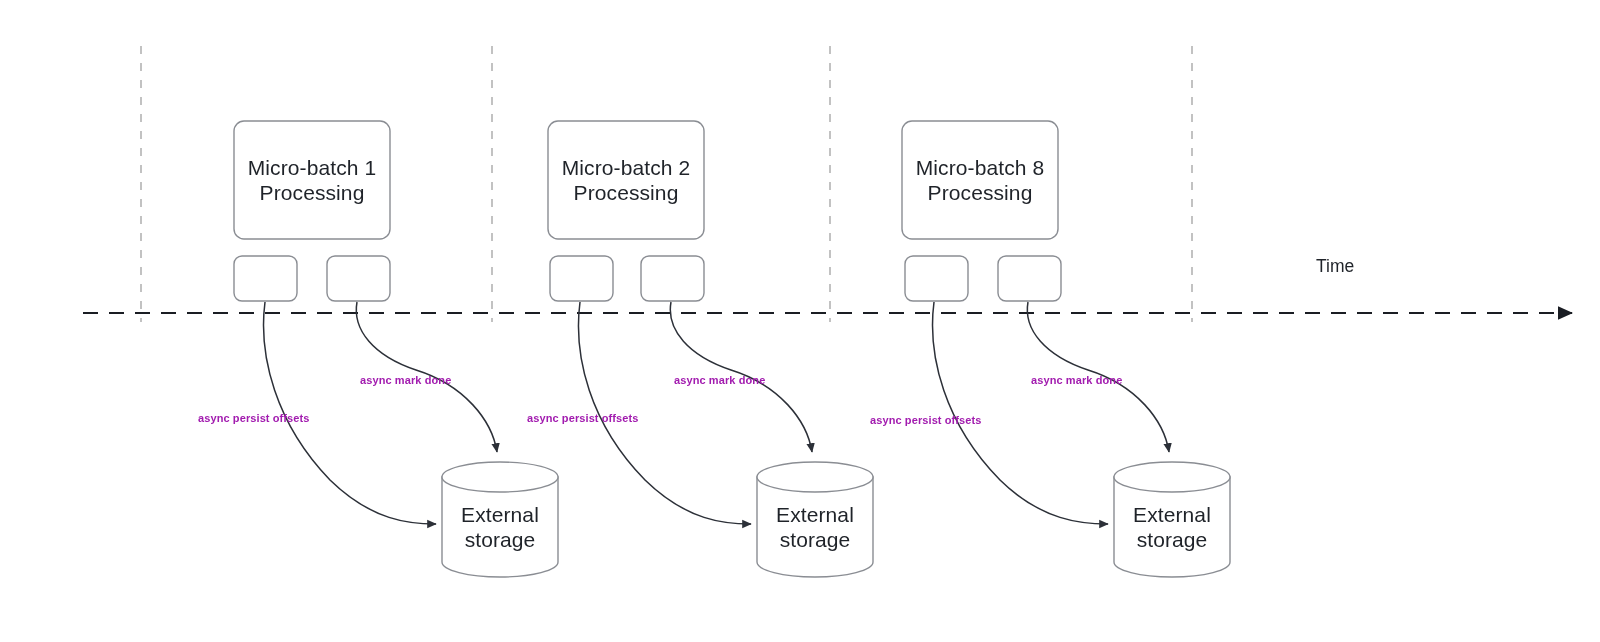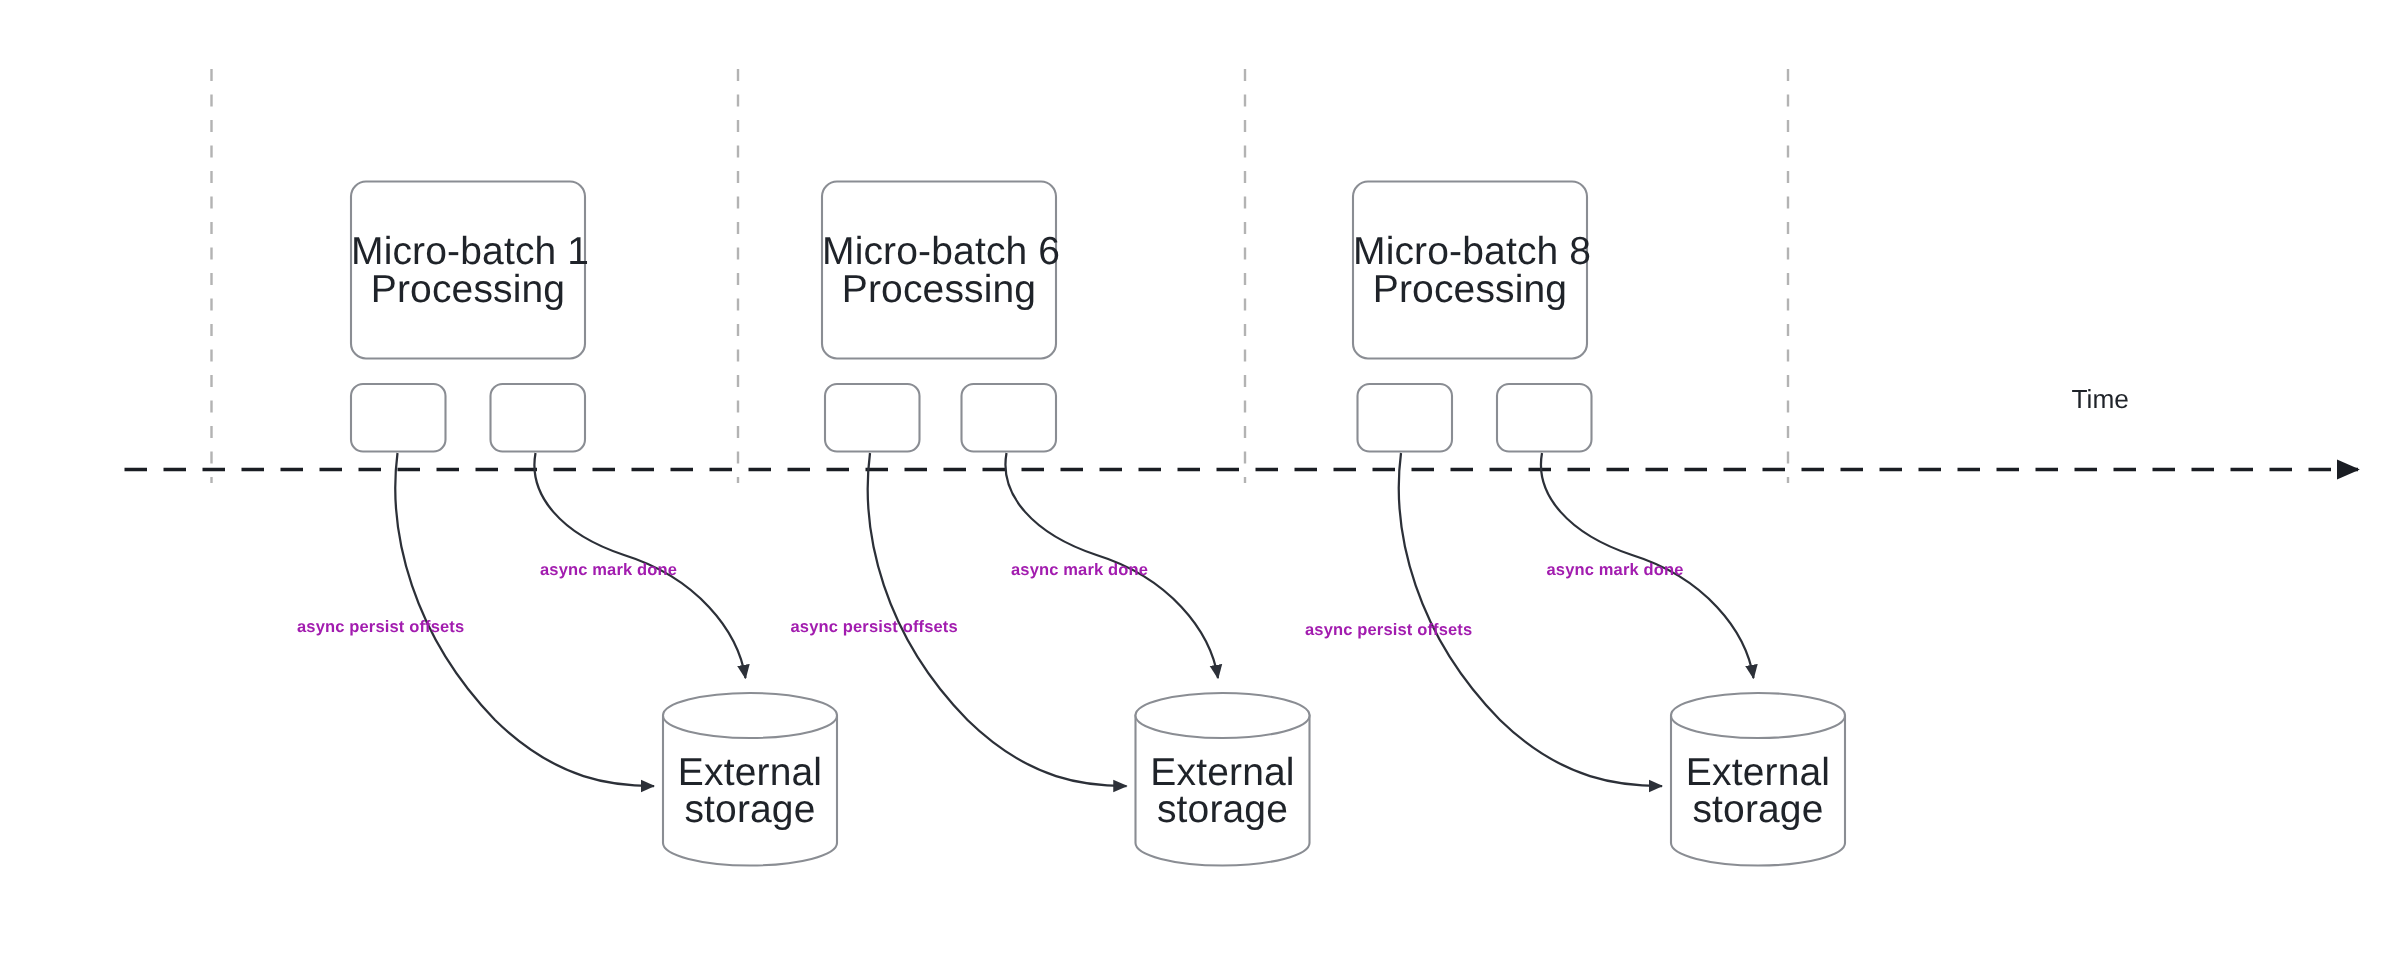--- a/index.html
+++ b/index.html
@@ -21,21 +21,21 @@
     position: absolute;
     left: 0;
     top: 0;
     width: 1600px;
     height: 642px;
   }
   .node-label {
     position: absolute;
     text-align: center;
     color: #1f2329;
-    font-size: 26px;
+    font-size: 21px;
     line-height: 25px;
     letter-spacing: 0.1px;
     white-space: pre;
     pointer-events: none;
   }
   .edge-label {
     position: absolute;
     color: #a21caf;
     font-size: 11px;
     font-weight: bold;
@@ -91,28 +91,28 @@
         <rect x="902" y="121" width="156" height="118" rx="10" ry="10" fill="#ffffff" stroke="#8a8d93" stroke-width="1.4"></rect>
         <rect x="905" y="256" width="63" height="45" rx="8" ry="8" fill="#ffffff" stroke="#8a8d93" stroke-width="1.4"></rect>
         <rect x="998" y="256" width="63" height="45" rx="8" ry="8" fill="#ffffff" stroke="#8a8d93" stroke-width="1.4"></rect>
         <path d="M 1114 477 L 1114 562 A 58 15 0 0 0 1230 562 L 1230 477 Z" fill="#ffffff" stroke="#8a8d93" stroke-width="1.4"></path>
         <ellipse cx="1172" cy="477" rx="58" ry="15" fill="#ffffff" stroke="#8a8d93" stroke-width="1.4"></ellipse>
         <path d="M 934 302 C 927 356, 945 424, 1000 480 C 1042 521, 1082 524, 1108 524" fill="none" stroke="#2c3038" stroke-width="1.5" marker-end="url(#arrowhead)"></path>
         <path d="M 1028 302 C 1023 330, 1046 356, 1088 370 C 1136 385, 1164 420, 1169 452" fill="none" stroke="#2c3038" stroke-width="1.5" marker-end="url(#arrowhead)"></path>
       </g>
     </svg>
   <div id="labels">
-      <div class="time-label" style="left: 1381px; top: 256px; text-align: right;">Time</div>
+      <div class="time-label" style="left: 1316px; top: 256px; text-align: right;">Time</div>
       <div class="node-label" style="left: 234px; top: 155px; width: 156px;">Micro-batch 1
 Processing</div>
       <div class="node-label" style="left: 442px; top: 501.5px; width: 116px;">External
 storage</div>
       <div class="edge-label" style="left: 198px; top: 410px;">async persist offsets</div>
       <div class="edge-label" style="left: 360px; top: 372px;">async mark done</div>
-      <div class="node-label" style="left: 548px; top: 155px; width: 156px;">Micro-batch 6
+      <div class="node-label" style="left: 548px; top: 155px; width: 156px;">Micro-batch 2
 Processing</div>
       <div class="node-label" style="left: 757px; top: 501.5px; width: 116px;">External
 storage</div>
       <div class="edge-label" style="left: 527px; top: 410px;">async persist offsets</div>
       <div class="edge-label" style="left: 674px; top: 372px;">async mark done</div>
       <div class="node-label" style="left: 902px; top: 155px; width: 156px;">Micro-batch 8
 Processing</div>
       <div class="node-label" style="left: 1114px; top: 501.5px; width: 116px;">External
 storage</div>
       <div class="edge-label" style="left: 870px; top: 412px;">async persist offsets</div>

